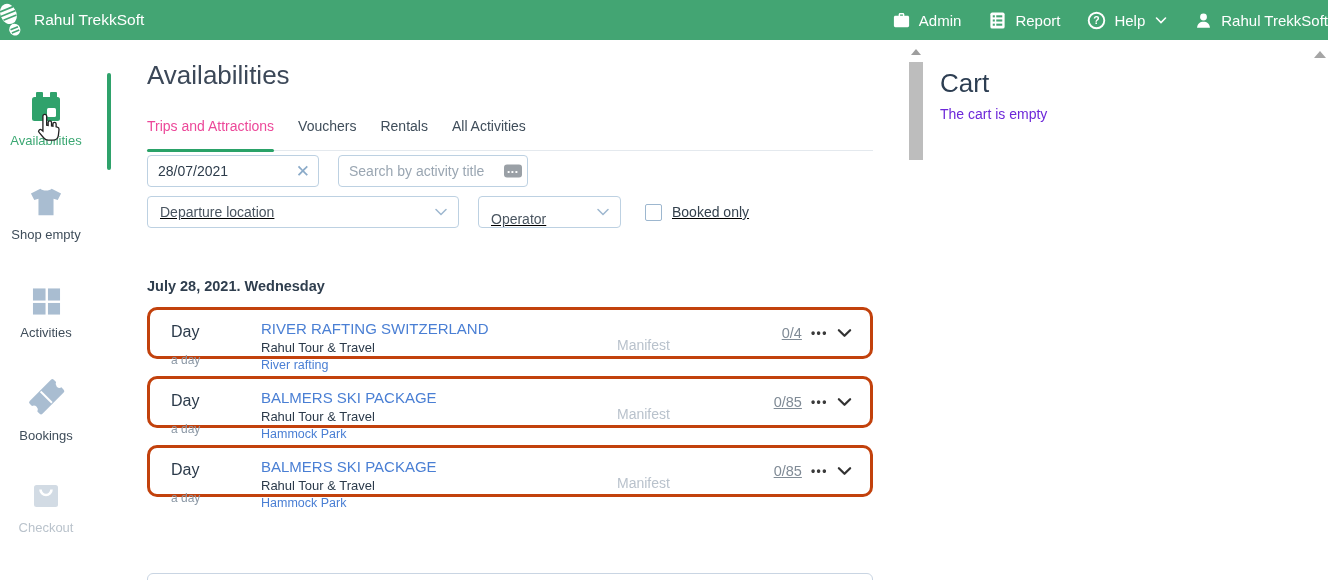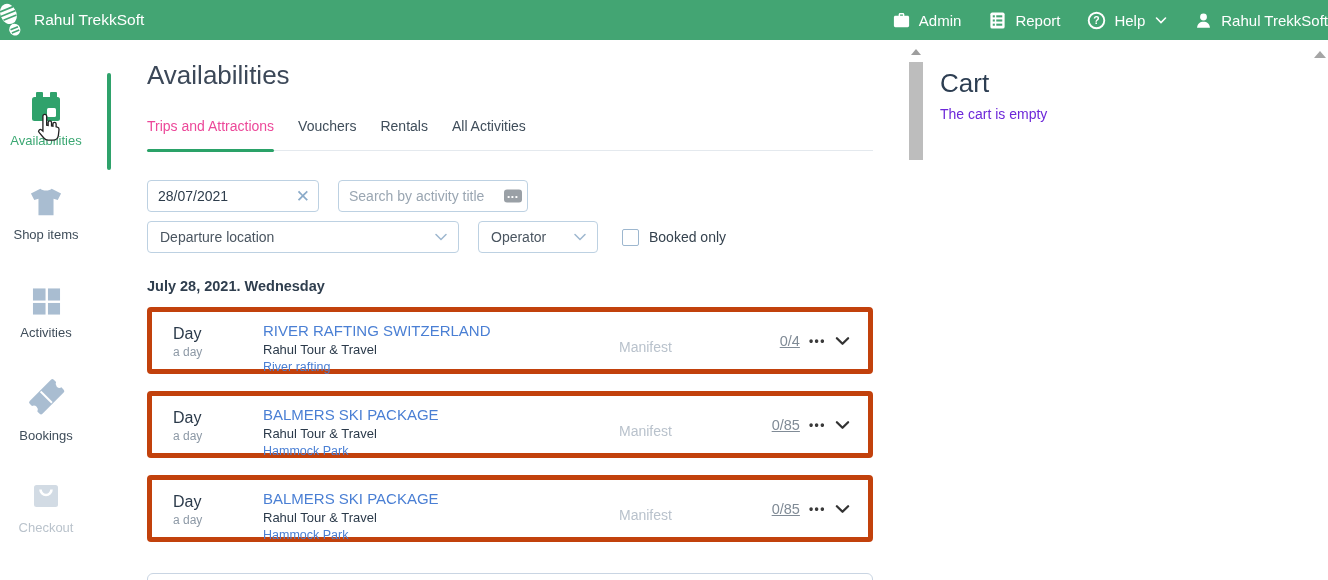--- a/index.html
+++ b/index.html
@@ -30,52 +30,52 @@
 
   
   .main{position:absolute;left:147px;top:40px;width:726px;height:540px;}
   .page-title{position:absolute;top:20px;left:0;margin:0;font-size:26px;font-weight:400;color:#3c4858;}
   .tabs{position:absolute;top:78px;left:0;right:0;display:flex;gap:24px;font-size:14px;color:#3f4d5a;
         border-bottom:1px solid #e4e9ee;}
   .tab{position:relative;padding-bottom:16px;cursor:pointer;white-space:nowrap;}
   .tab.active{color:#ec4899;}
   .tab.active::after{content:"";position:absolute;left:0;right:0;bottom:-2px;height:3px;background:#2aa268;border-radius:3px;}
 
-  .filters{position:absolute;top:140px;left:0;}
+  .filters{position:absolute;top:115px;left:0;text-decoration:underline;}
   .frow{display:flex;gap:19px;align-items:center;}
   .frow.second{margin-top:9px;}
   .date-wrap{position:relative;width:172px;}
   .txt-input{height:32px;border:1px solid #bdd1e2;border-radius:4px;font-size:14px;color:#2d3c4b;
              padding:0 10px;box-sizing:border-box;outline:none;font-family:"Liberation Sans",sans-serif;background:#fff;}
   .date-input{width:172px;padding-right:32px;}
   .clear-x{position:absolute;right:9px;top:50%;transform:translateY(-50%);color:#8babc9;font-size:17px;
            line-height:1;cursor:pointer;}
   .search-wrap{position:relative;width:190px;}
   .search-input{width:190px;padding-right:28px;}
   .txt-input::placeholder{color:#9aa6b2;}
   .dots-btn{position:absolute;right:6px;top:50%;transform:translateY(-50%);background:#9aa0a6;color:#fff;
             border-radius:3px;width:18px;height:13px;font-size:8px;line-height:13px;text-align:center;
             letter-spacing:1px;cursor:pointer;}
   .select{position:relative;height:32px;border:1px solid #bdd1e2;border-radius:4px;display:flex;align-items:center;
           padding:0 32px 0 12px;font-size:14px;color:#4a5560;box-sizing:border-box;cursor:pointer;background:#fff;}
   .select.dep{width:312px;}
-  .select.op{width:120px;}
+  .select.op{width:143px;align-items:flex-end;}
   .sel-chev{position:absolute;right:11px;top:50%;transform:translateY(-50%);width:12px;height:8px;display:flex;}
   .sel-chev svg{width:12px;height:8px;}
   .cb-row{display:flex;align-items:center;gap:10px;margin-left:5px;}
   .checkbox{width:17px;height:17px;border:1px solid #9db7cf;border-radius:2px;background:#fff;cursor:pointer;box-sizing:border-box;}
   .cb-label{font-size:14px;color:#35424e;}
 
   .date-heading{position:absolute;top:238px;left:0;font-size:14.5px;font-weight:bold;color:#2f3e4e;}
 
   .cards{position:absolute;top:267px;left:0;right:0;display:flex;flex-direction:column;gap:17px;}
-  .card{position:relative;height:67px;border:5px solid #c2410c;border-radius:4px;background:#fff;box-sizing:border-box;}
+  .card{position:relative;height:52px;border:3px solid #c2410c;border-radius:10px;background:#fff;box-sizing:border-box;}
   .c-dur{position:absolute;left:21px;top:13px;}
   .c-day{font-size:16px;color:#2b3a4a;}
-  .c-aday{font-size:12px;color:#8d99a6;margin-top:2px;}
+  .c-aday{font-size:12px;color:#8d99a6;margin-top:12px;}
   .c-mid{position:absolute;left:111px;top:10px;}
   .c-title{font-size:15px;color:#4a7fd4;cursor:pointer;display:block;}
   .c-op{font-size:13px;color:#2b3a4a;margin-top:3px;}
   .c-loc{font-size:12.5px;color:#4a7fd4;margin-top:3px;display:block;cursor:pointer;}
   .c-manifest{position:absolute;left:467px;top:27px;font-size:14px;color:#b9c2cc;}
   .c-right{position:absolute;right:18px;top:0;height:100%;display:flex;align-items:center;gap:9px;}
   .c-count{font-size:14.5px;color:#808b96;text-decoration:underline;}
   .c-dots{font-size:12px;color:#3a3a3a;font-weight:bold;letter-spacing:1.5px;cursor:pointer;}
   .c-chevron{display:inline-flex;cursor:pointer;}
   .c-chevron svg{width:15px;height:10px;}
@@ -188,21 +188,21 @@
           </svg>
         </div>
     <div class="side-label">Availabilities</div>
   </div>
       <div class="side-item" style="top: 146px;">
     <div class="side-icon">
           <svg viewBox="0 0 34 32" fill="#a9bdd1" style="width: 32px; height: 32px;">
             <path d="M11 2 1 7l3.5 7L9 12.5V30h16V12.5l4.5 1.5L33 7 23 2c-2 2.5-10 2.5-12 0z"></path>
           </svg>
         </div>
-    <div class="side-label">Shop items</div>
+    <div class="side-label">Shop empty</div>
   </div>
       <div class="side-item" style="top: 247px;">
     <div class="side-icon">
           <svg viewBox="0 0 30 29" fill="#a9bdd1" style="width: 29px; height: 29px;">
             <rect x="1" y="1" width="13" height="12.5"></rect>
             <rect x="16.5" y="1" width="12.5" height="12.5"></rect>
             <rect x="1" y="16" width="13" height="12"></rect>
             <rect x="16.5" y="16" width="12.5" height="12"></rect>
           </svg>
         </div>

